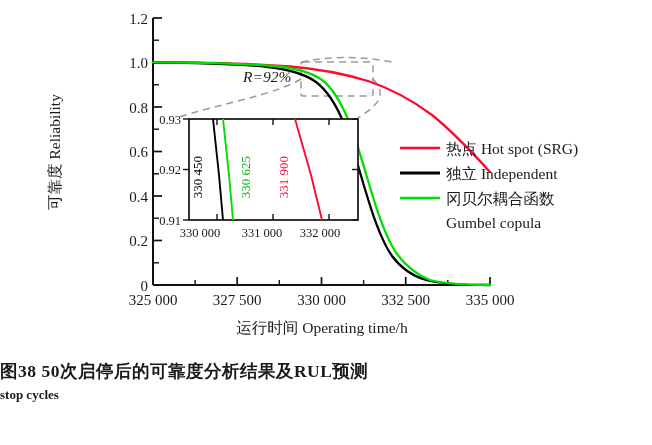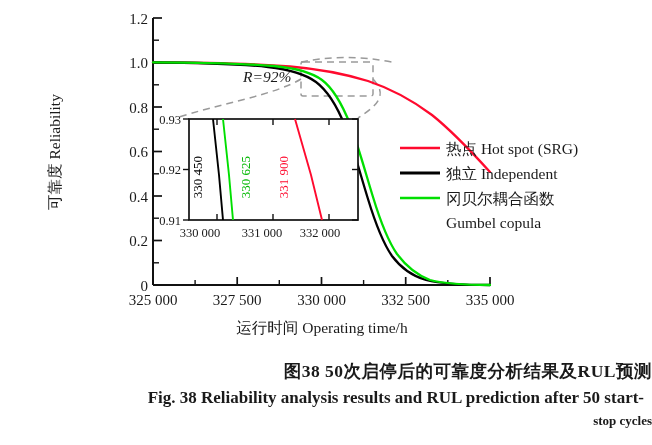--- a/index.html
+++ b/index.html
@@ -21,21 +21,21 @@
   .axis-line{stroke:#111111;stroke-width:2;fill:none;}
   .tick{stroke:#111111;stroke-width:1.7;}
   .tick-minor{stroke:#111111;stroke-width:1.4;}
   .curve{fill:none;stroke-width:2.3;stroke-linecap:round;stroke-linejoin:round;}
   .curve-inset{fill:none;stroke-width:1.9;}
   .callout{stroke:#9a9a9a;stroke-width:1.5;fill:none;stroke-dasharray:7 5;}
   .inset-frame{stroke:#111111;stroke-width:1.7;fill:#ffffff;}
 
   .caption-wrap{
     position:absolute;left:0;top:358px;width:652px;
-    text-align:right;color:#1a1a1a;
+    text-align:left;color:#1a1a1a;
   }
   .cap-cn{
     font-family:"Liberation Serif","DejaVu Serif",serif;
     font-size:17.5px;font-weight:bold;letter-spacing:.5px;line-height:1.55;
   }
   .cap-en{
     font-family:"Liberation Serif","DejaVu Serif",serif;
     font-size:17px;font-weight:bold;line-height:1.5;
     padding:0 8px;
   }
@@ -201,17 +201,16 @@
         <line x1="400" y1="198" x2="440" y2="198" stroke="#00DF00" stroke-width="2.6"></line>
         <text class="legend-text" x="446" y="204">冈贝尔耦合函数</text>
       </g>
       <text class="legend-text" x="446" y="228">Gumbel copula</text>
     </g>
 
   </svg>
 
   <div class="caption-wrap">
     <div class="cap-cn">图38    50次启停后的可靠度分析结果及RUL预测</div>
-    <div class="cap-en">Fig. 38    Reliability analysis results and RUL prediction after 50 start-</div>
     <div class="cap-en-l2">stop cycles</div>
   </div>
 
 </div>
 
 </body></html>

